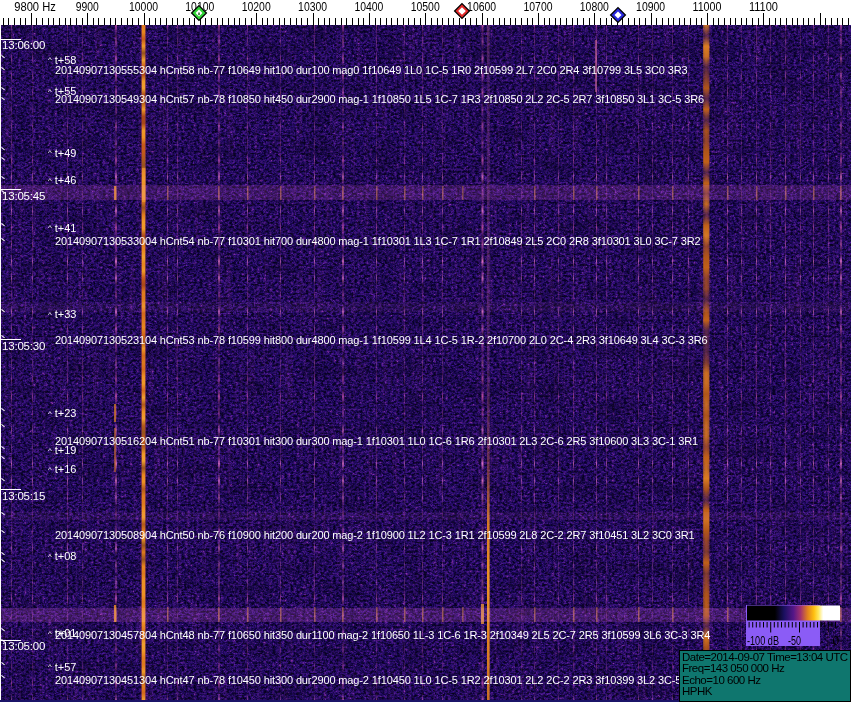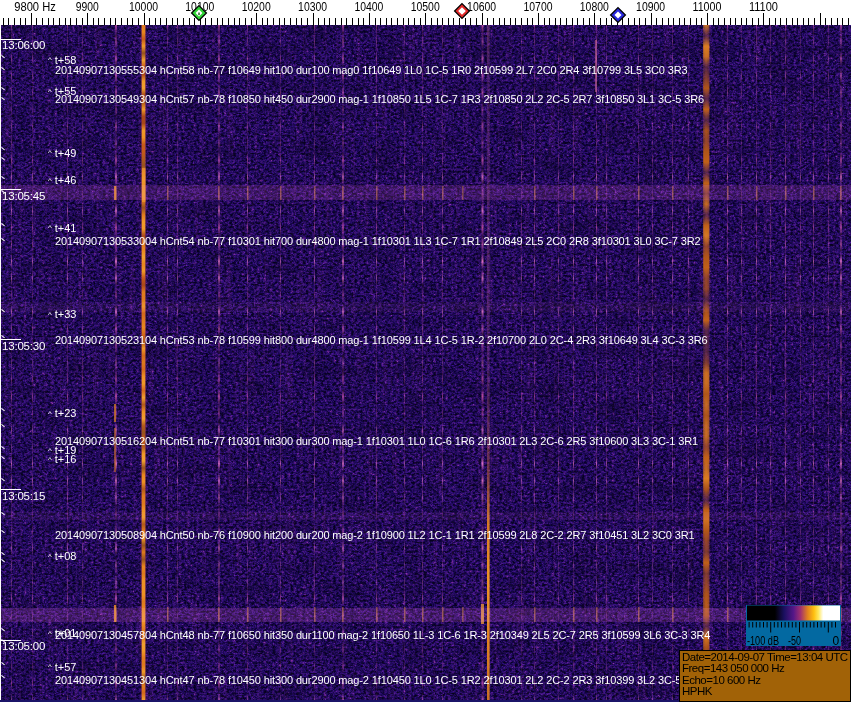--- a/index.html
+++ b/index.html
@@ -620,29 +620,29 @@
     <div class="dl" style="top:93.4px">20140907130549304 hCnt57 nb-78 f10850 hit450 dur2900 mag-1 1f10850 1L5 1C-7 1R3 2f10850 2L2 2C-5 2R7 3f10850 3L1 3C-5 3R6</div>
     <div class="tl" style="top:146.5px"><span class="crt">^</span>t+49</div>
     <div class="tl" style="top:174.4px"><span class="crt">^</span>t+46</div>
     <div class="tl" style="top:221.6px"><span class="crt">^</span>t+41</div>
     <div class="dl" style="top:235.2px">20140907130533004 hCnt54 nb-77 f10301 hit700 dur4800 mag-1 1f10301 1L3 1C-7 1R1 2f10849 2L5 2C0 2R8 3f10301 3L0 3C-7 3R2</div>
     <div class="tl" style="top:308px"><span class="crt">^</span>t+33</div>
     <div class="dl" style="top:334.2px">20140907130523104 hCnt53 nb-78 f10599 hit800 dur4800 mag-1 1f10599 1L4 1C-5 1R-2 2f10700 2L0 2C-4 2R3 3f10649 3L4 3C-3 3R6</div>
     <div class="tl" style="top:407px"><span class="crt">^</span>t+23</div>
     <div class="tl" style="top:444px"><span class="crt">^</span>t+19</div>
     <div class="dl" style="top:435px">20140907130516204 hCnt51 nb-77 f10301 hit300 dur300 mag-1 1f10301 1L0 1C-6 1R6 2f10301 2L3 2C-6 2R5 3f10600 3L3 3C-1 3R1</div>
-    <div class="tl" style="top:453px"><span class="crt">^</span>t+16</div>
-    <div class="dl" style="top:528.5px">20140907130508904 hCnt50 nb-76 f10900 hit200 dur200 mag-2 1f10900 1L2 1C-1 1R1 2f10599 2L8 2C-2 2R7 3f10451 3L2 3C0 3R1</div>
+    <div class="tl" style="top:463px"><span class="crt">^</span>t+16</div>
+    <div class="dl" style="top:528.5px">20140907130508904 hCnt50 nb-76 f10900 hit200 dur200 mag-2 1f10900 1L2 1C-3 1R1 2f10599 2L8 2C-2 2R7 3f10451 3L2 3C0 3R1</div>
     <div class="tl" style="top:550.3px"><span class="crt">^</span>t+08</div>
     <div class="tl" style="top:627px"><span class="crt">^</span>t+01</div>
     <div class="dl" style="top:628.5px">20140907130457804 hCnt48 nb-77 f10650 hit350 dur1100 mag-2 1f10650 1L-3 1C-6 1R-3 2f10349 2L5 2C-7 2R5 3f10599 3L6 3C-3 3R4</div>
     <div class="tl" style="top:660.5px"><span class="crt">^</span>t+57</div>
     <div class="dl" style="top:673.5px">20140907130451304 hCnt47 nb-78 f10450 hit300 dur2900 mag-2 1f10450 1L0 1C-5 1R2 2f10301 2L2 2C-2 2R3 3f10399 3L2 3C-5 3R1</div>
 
-<div style="position:absolute;left:746px;top:605px;width:95px;height:41px;background:#0369a1">
+<div style="position:absolute;left:746px;top:605px;width:74px;height:41px;background:#8b5cf6">
  <svg width="95" height="41">
   <defs>
           <linearGradient id="lgr" x1="0" y1="0" x2="1" y2="0">
    <stop offset="0" stop-color="#000"></stop>
             <stop offset="0.30" stop-color="#000"></stop>
    <stop offset="0.40" stop-color="#1a1060"></stop>
             <stop offset="0.50" stop-color="#551788"></stop>
    <stop offset="0.575" stop-color="#a03070"></stop>
             <stop offset="0.65" stop-color="#e08020"></stop>
    <stop offset="0.72" stop-color="#ffc010"></stop>
@@ -676,17 +676,17 @@
         <rect x="78.2" y="17" width="1" height="5.5"></rect>
         <rect x="81.8" y="17" width="1" height="10.5"></rect>
         <rect x="85.4" y="17" width="1" height="5.5"></rect>
         <rect x="89.0" y="17" width="1" height="5.5"></rect>
   <text x="1" y="40" font-size="12" fill="#000" textLength="32" lengthAdjust="spacingAndGlyphs">-100 dB</text>
   <text x="42" y="40" font-size="12" fill="#000" textLength="13" lengthAdjust="spacingAndGlyphs">-50</text>
   <text x="86.5" y="40" font-size="12" fill="#000">0</text>
  </svg>
 </div>
 
-<div style="position:absolute;left:679px;top:650px;width:168px;height:49px;background:#a16207;border:1px solid #000;
+<div style="position:absolute;left:679px;top:650px;width:168px;height:49px;background:#0f766e;border:1px solid #000;
  font-size:11.5px;letter-spacing:-0.49px;line-height:11.4px;color:#000;padding:1px 0 0 2px;white-space:nowrap;z-index:9">
 Date=2014-09-07 Time=13:04 UTC<br>Freq=143 050 000 Hz<br>Echo=10 600 Hz<br>HPHK</div>
 <div style="position:absolute;left:0;top:700px;width:851px;height:1.5px;background:#1b1468"></div>
 <div style="position:absolute;left:0;top:701.5px;width:851px;height:1.5px;background:#fff"></div>
 </div>
 </body></html>

